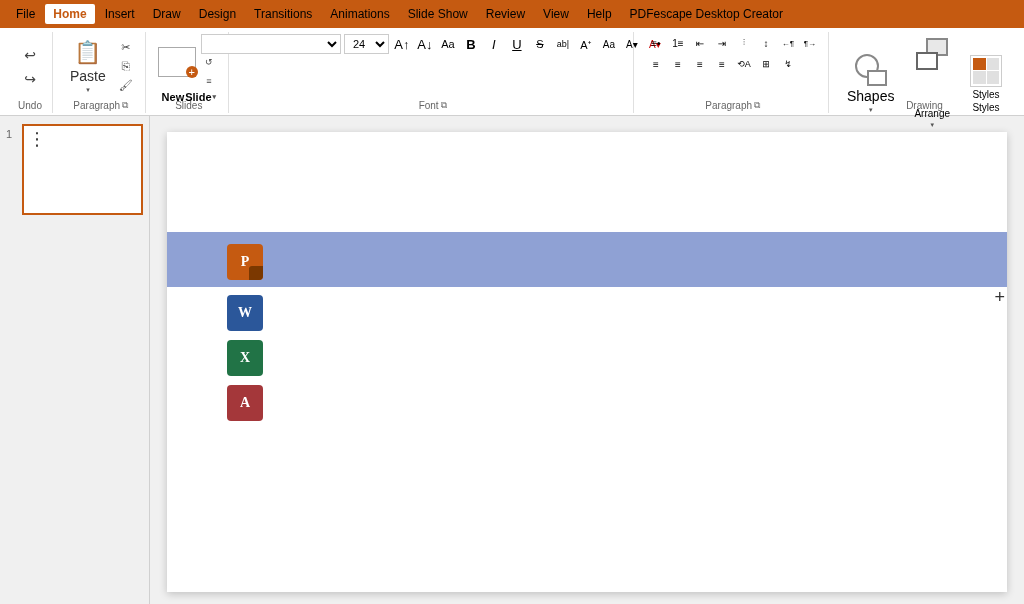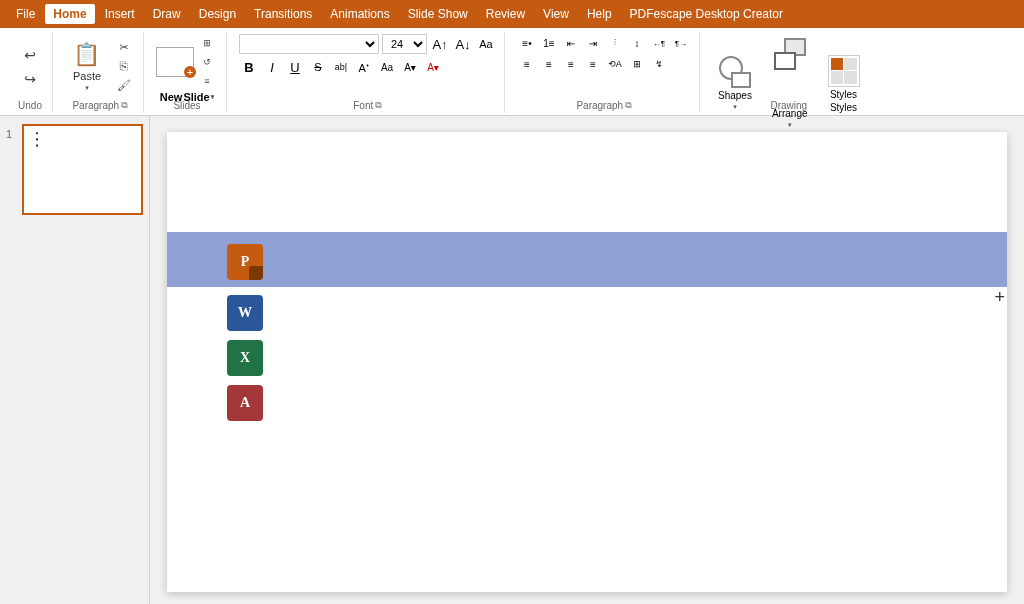--- a/index.html
+++ b/index.html
@@ -8,21 +8,21 @@
     
     .menu-bar {
       background: #c55a11;
       display: flex;
       align-items: center;
       height: 28px;
       padding: 0 8px;
       gap: 2px;
     }
     .menu-bar span {
-      color: #ffffff;
+      color: #000000;
       padding: 3px 8px;
       cursor: pointer;
       font-size: 12px;
       border-radius: 2px;
     }
     .menu-bar span.active { background: white; color: #c55a11; font-weight: bold; }
 
     
     .ribbon {
       background: white;
@@ -87,21 +87,21 @@
       justify-content: center;
       min-width: 44px;
       height: 60px;
       cursor: pointer;
       border-radius: 3px;
       border: 1px solid transparent;
       padding: 4px;
       gap: 2px;
     }
     .large-btn .icon { font-size: 22px; }
-    .large-btn .label { font-size: 11px; color: #333; }
+    .large-btn .label { font-size: 14px; color: #333; }
 
     
     .small-btns-col {
       display: flex;
       flex-direction: column;
       gap: 1px;
     }
     .small-btn {
       display: flex;
       align-items: center;
@@ -111,21 +111,21 @@
       cursor: pointer;
       border-radius: 2px;
       border: 1px solid transparent;
       font-size: 11px;
       color: #444;
     }
 
     
     .font-section {
       display: flex;
-      flex-direction: column;
+      flex-direction: row;
       gap: 3px;
       padding-bottom: 14px;
     }
     .font-row1, .font-row2 {
       display: flex;
       align-items: center;
       gap: 3px;
     }
     .font-select {
       border: 1px solid #ccc;
@@ -421,21 +421,21 @@
     </div>
   </div>
 
   <div class="ribbon-group" style="border-right:none;">
     <div class="drawing-section">
       <div class="drawing-btn">
         <div style="position:relative; width:32px; height:32px;">
           <div style="width:24px;height:24px;border:2px solid #888;border-radius:50%;position:absolute;top:0;left:0;"></div>
           <div style="width:20px;height:16px;border:2px solid #888;position:absolute;bottom:0;right:0;background:white;"></div>
         </div>
-        <span style="font-size:10px;">Shapes</span>
+        <span style="font-size:14px;">Shapes</span>
         <span class="dropdown-arrow">▾</span>
       </div>
       <div class="drawing-btn">
         <div style="position:relative; width:32px; height:32px;">
           <div style="width:22px;height:18px;border:2px solid #888;background:#e8e8e8;position:absolute;top:0;right:0;"></div>
           <div style="width:22px;height:18px;border:2px solid #666;background:white;position:absolute;bottom:0;left:0;"></div>
         </div>
         <span style="font-size:10px;margin-top:36px;">Arrange</span>
         <span class="dropdown-arrow">▾</span>
       </div>

